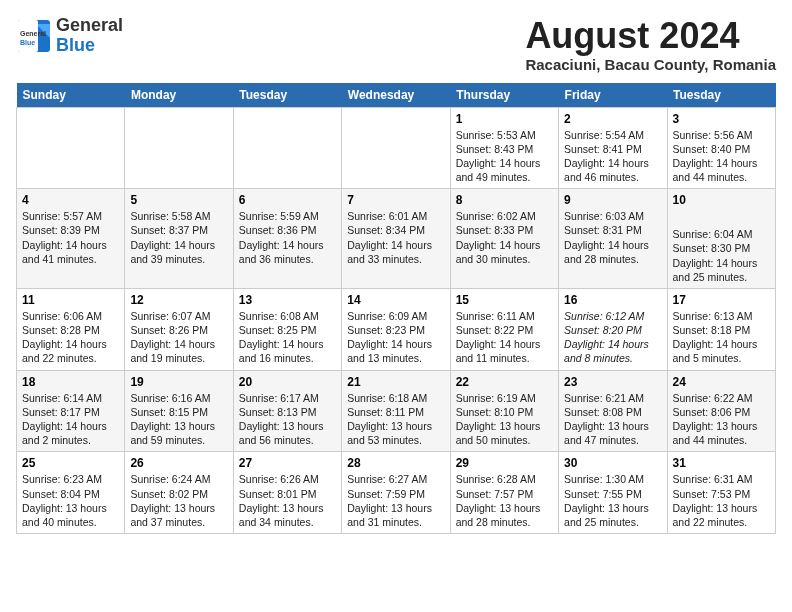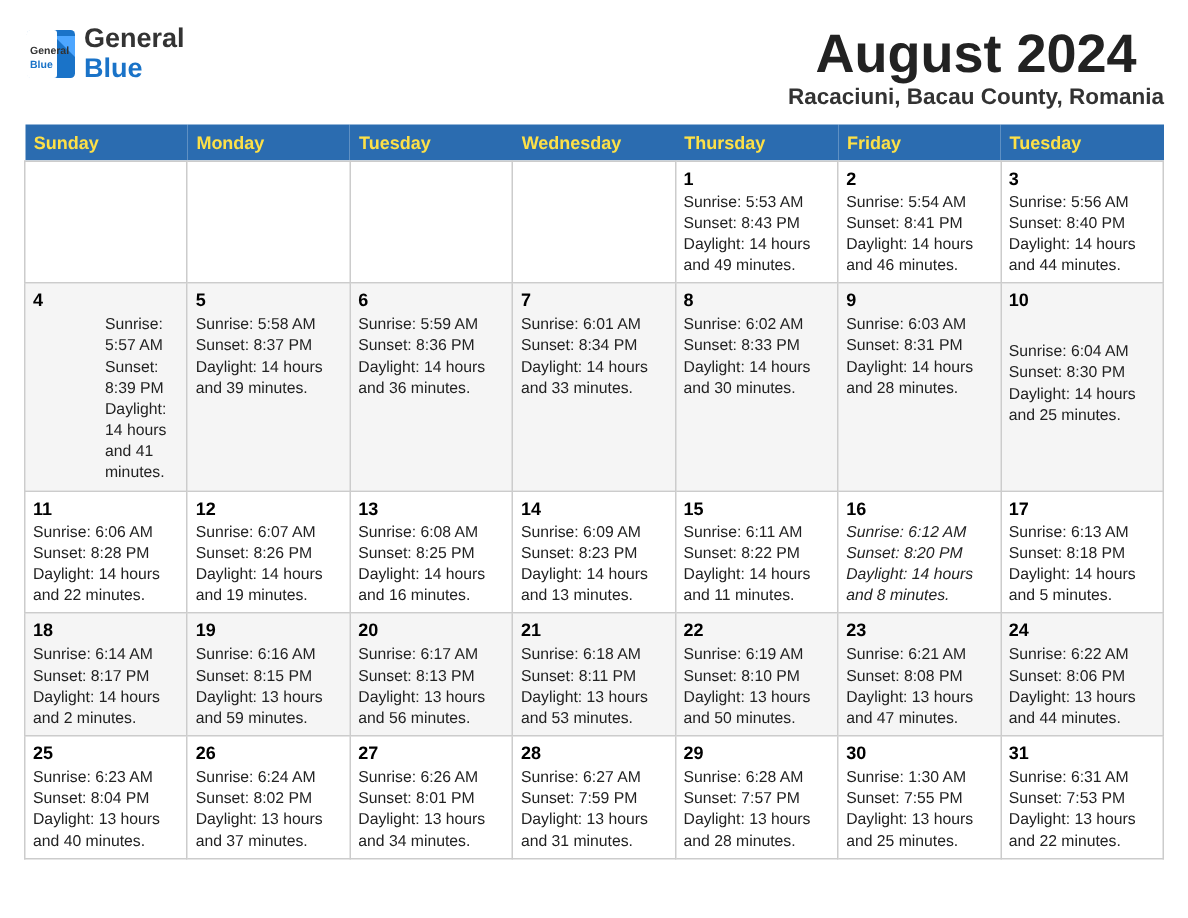--- a/index.html
+++ b/index.html
@@ -26,41 +26,41 @@
       font-weight: bold;
       line-height: 1.1;
     }
     .logo-general { color: #333; }
     .logo-blue { color: #1a73c8; }
     .logo-icon {
       width: 36px;
       height: 36px;
     }
     .title-area {
-      text-align: center;
+      text-align: left;
     }
     .month-year {
       font-size: 36px;
       font-weight: bold;
       color: #222;
       line-height: 1.1;
     }
     .location {
       font-size: 15px;
       color: #333;
       font-weight: bold;
     }
     .calendar {
       width: 100%;
       border-collapse: collapse;
       font-size: 11px;
     }
     .calendar th {
       background-color: #2b6cb0;
-      color: #fde047;
+      color: #ffffff;
       text-align: left;
       padding: 5px 6px;
       font-size: 12px;
       font-weight: bold;
     }
     .calendar td {
       border: 1px solid #ccc;
       vertical-align: top;
       padding: 4px 5px;
       width: 108px;
@@ -143,21 +143,21 @@
         <td>
           <span class="day-num">3</span>
           <div class="day-info" style="white-space: pre-line;">Sunrise: 5:56 AM
 Sunset: 8:40 PM
 Daylight: 14 hours and 44 minutes.</div>
         </td>
       </tr>
       <tr>
         <td>
           <span class="day-num">4</span>
-          <div class="day-info" style="white-space: pre-line; margin-left: 48px;">Sunrise: 5:57 AM
+          <div class="day-info" style="white-space: pre-line;">Sunrise: 5:57 AM
 Sunset: 8:39 PM
 Daylight: 14 hours and 41 minutes.</div>
         </td>
         <td>
           <span class="day-num">5</span>
           <div class="day-info" style="white-space: pre-line;">Sunrise: 5:58 AM
 Sunset: 8:37 PM
 Daylight: 14 hours and 39 minutes.</div>
         </td>
         <td>

